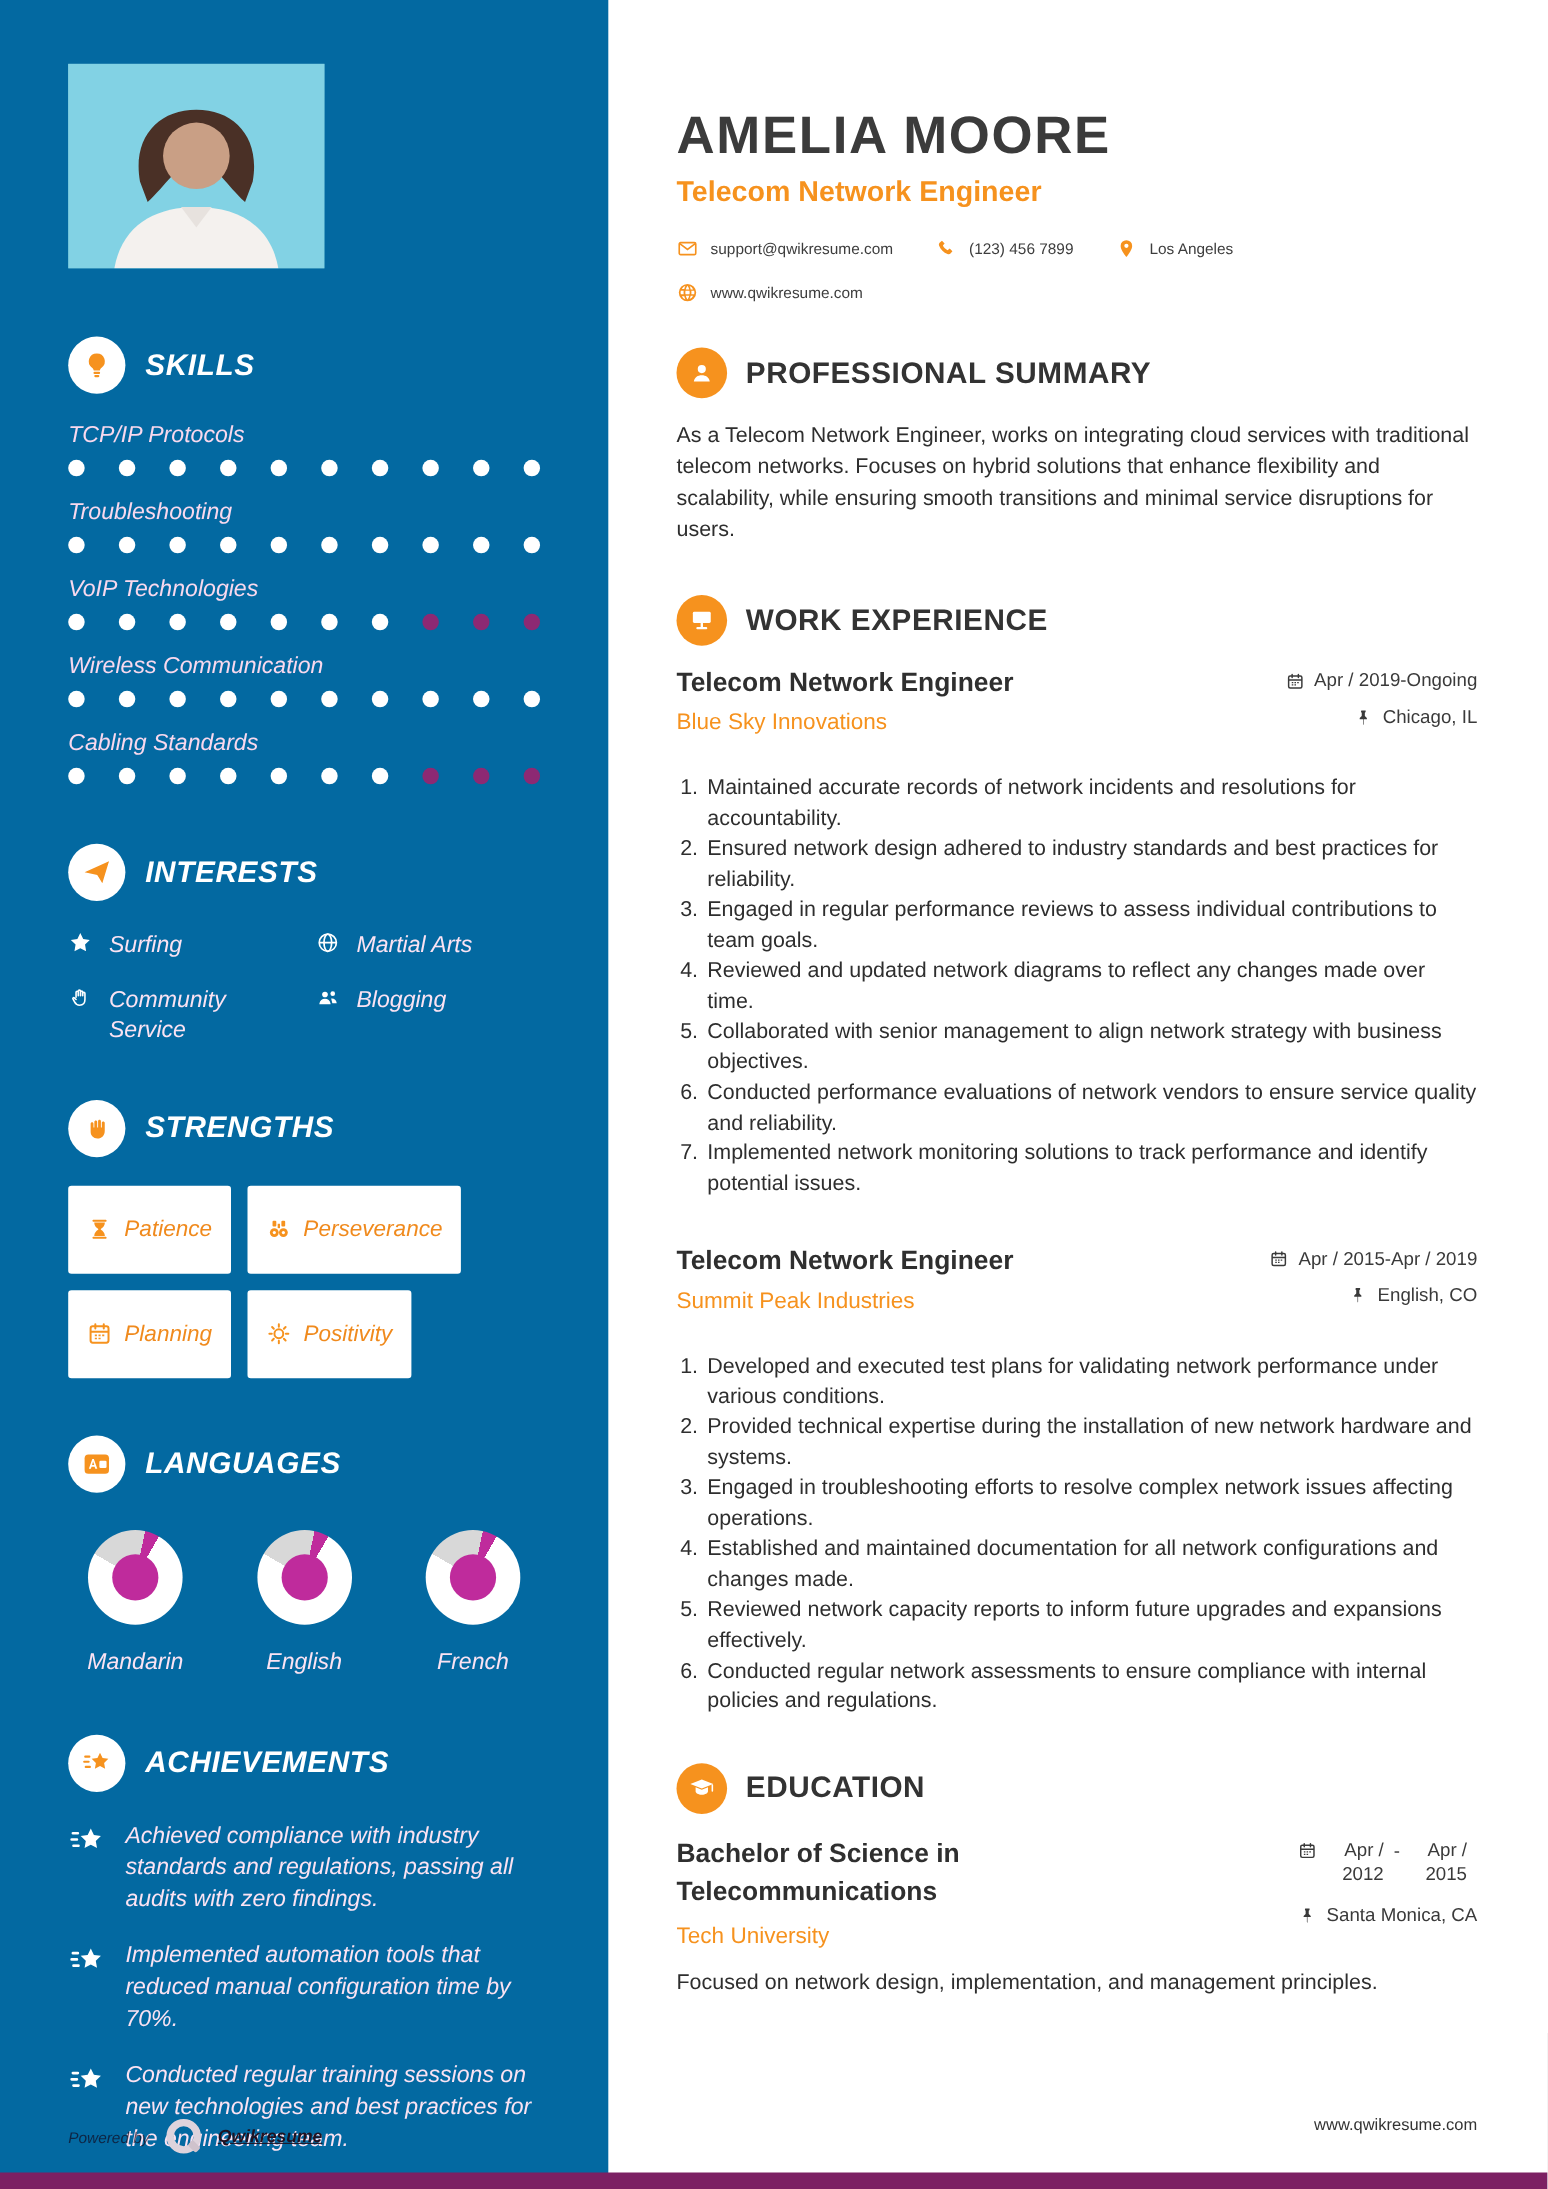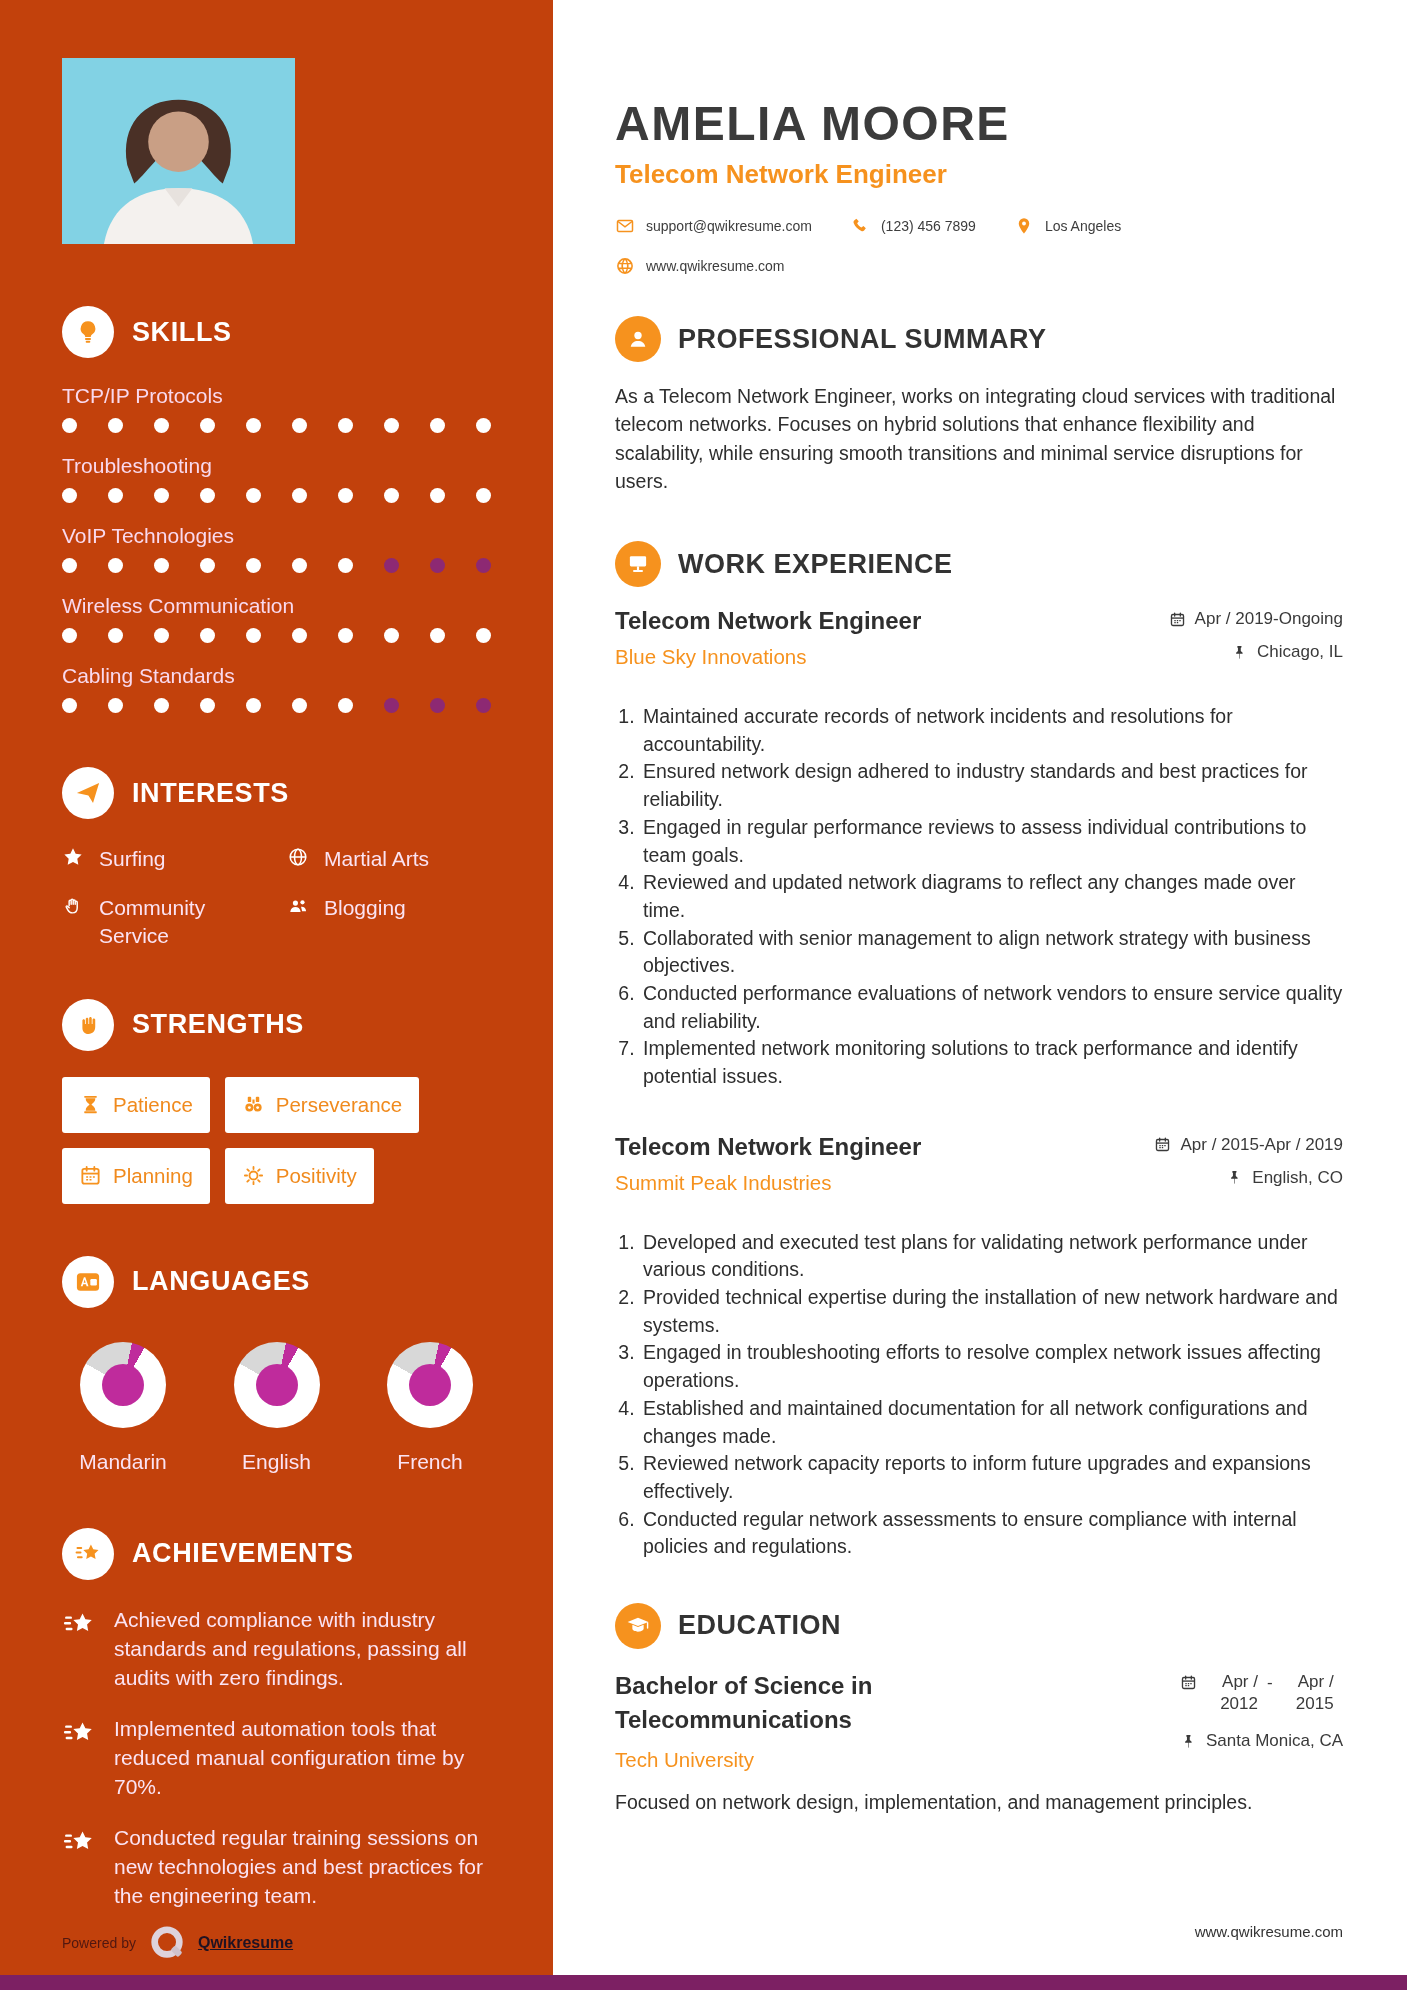--- a/index.html
+++ b/index.html
@@ -2,21 +2,21 @@
 <html><head>
 <meta charset="utf-8">
 <title>Resume</title>
 <style>
   * { box-sizing: border-box; margin: 0; padding: 0; }
   html,body { background:#e8e8e8; }
   body { font-family: "Liberation Sans", "DejaVu Sans", sans-serif; }
   .page { position:relative; width:1407px; height:1990px; margin:0 auto; background:#ffffff; display:flex; overflow:hidden; }
 
   
-  .sidebar { position:relative; flex:0 0 553px; background:#c2410c; padding:58px 62px 0 62px; color:#fff; }
+  .sidebar { position:relative; flex:0 0 553px; background:#0369a1; padding:58px 62px 0 62px; color:#fff;font-style:italic; }
   .photo { width:233px; height:186px; background:linear-gradient(180deg,#8fd9e8,#6ec3d8); margin-bottom:62px; overflow:hidden; }
   .photo svg { width:100%; height:100%; display:block; }
 
   .side-head { display:flex; align-items:center; gap:18px; margin-bottom:26px; }
   .side-circle { width:52px; height:52px; border-radius:50%; background:#fff; color:#f6921e; display:flex; align-items:center; justify-content:center; flex:none; }
   .side-circle svg { width:28px; height:28px; }
   .side-head h2 { font-size:27px; font-weight:700; letter-spacing:.6px; color:#fff; }
 
   .skill { margin-bottom:21px; }
   .skill-label { font-size:21px; color:#f9d9ee; margin-bottom:10px; font-weight:400; }
@@ -25,21 +25,21 @@
   .dot.empty { background:#8d2973; }
 
   .section-interests { margin-top:54px; }
   .interests-grid { display:grid; grid-template-columns:205px 1fr; column-gap:20px; row-gap:20px; }
   .interest { display:flex; gap:13px; font-size:21px; color:#fbe3f3; line-height:1.3; }
   .interest .icn { width:24px; flex:none; color:#fff; margin-top:1px; }
   .interest .icn svg { width:22px; height:22px; }
 
   .section-strengths { margin-top:50px; }
   .badges { display:flex; flex-wrap:wrap; gap:15px; }
-  .badge { background:#fff; border-radius:3px; padding:16px 17px; display:flex; align-items:center; gap:11px; color:#f6921e; }
+  .badge { background:#fff; border-radius:3px; padding:28px 17px; display:flex; align-items:center; gap:11px; color:#f6921e; }
   .badge svg { width:23px; height:23px; flex:none; }
   .badge .blabel { font-size:20.5px; font-weight:500; color:#f08a1d; }
 
   .section-languages { margin-top:52px; }
   .langs { display:flex; justify-content:space-between; padding:8px 2px 0 2px; }
   .lang { width:118px; display:flex; flex-direction:column; align-items:center; }
   .donut { position:relative; width:86px; height:86px; border-radius:50%; }
   .donut .hole { position:absolute; left:22px; top:22px; width:42px; height:42px; border-radius:50%; background:#bf2b9c; }
   .lang .llabel { margin-top:22px; font-size:21px; color:#fbe3f3; }
 

